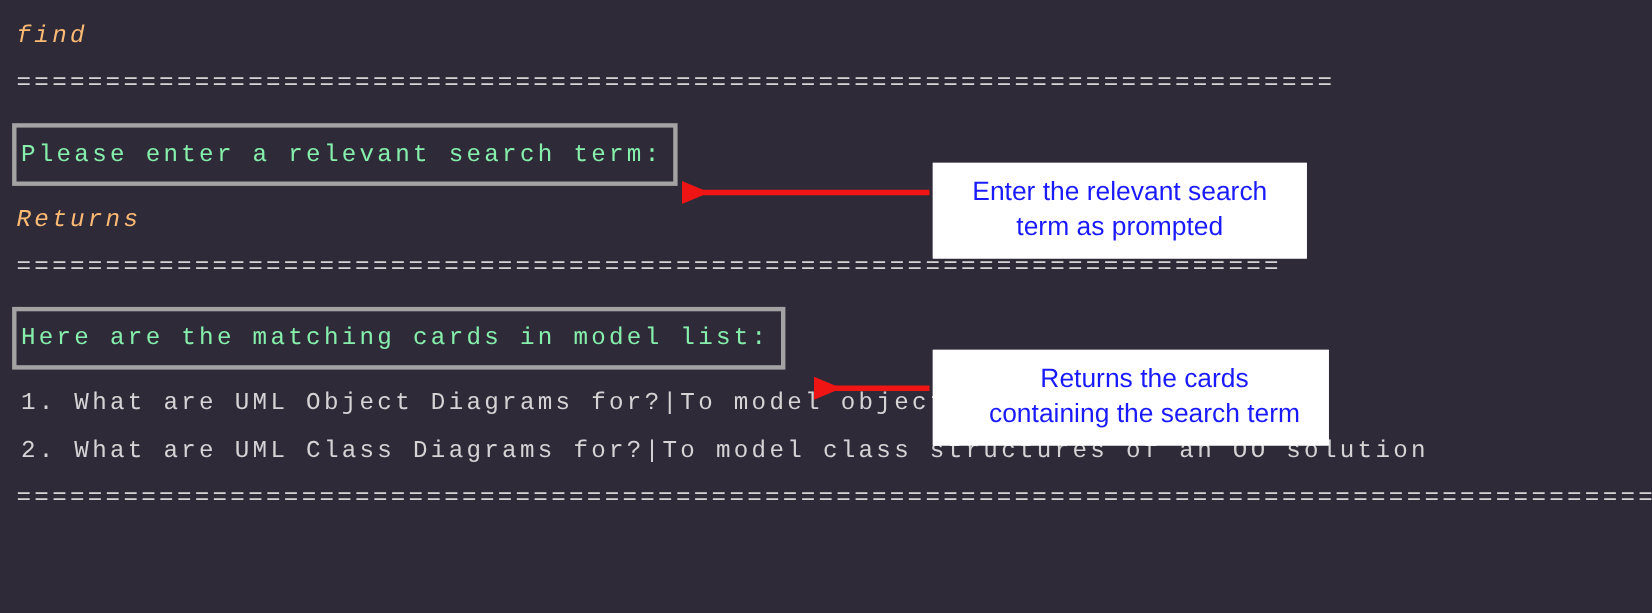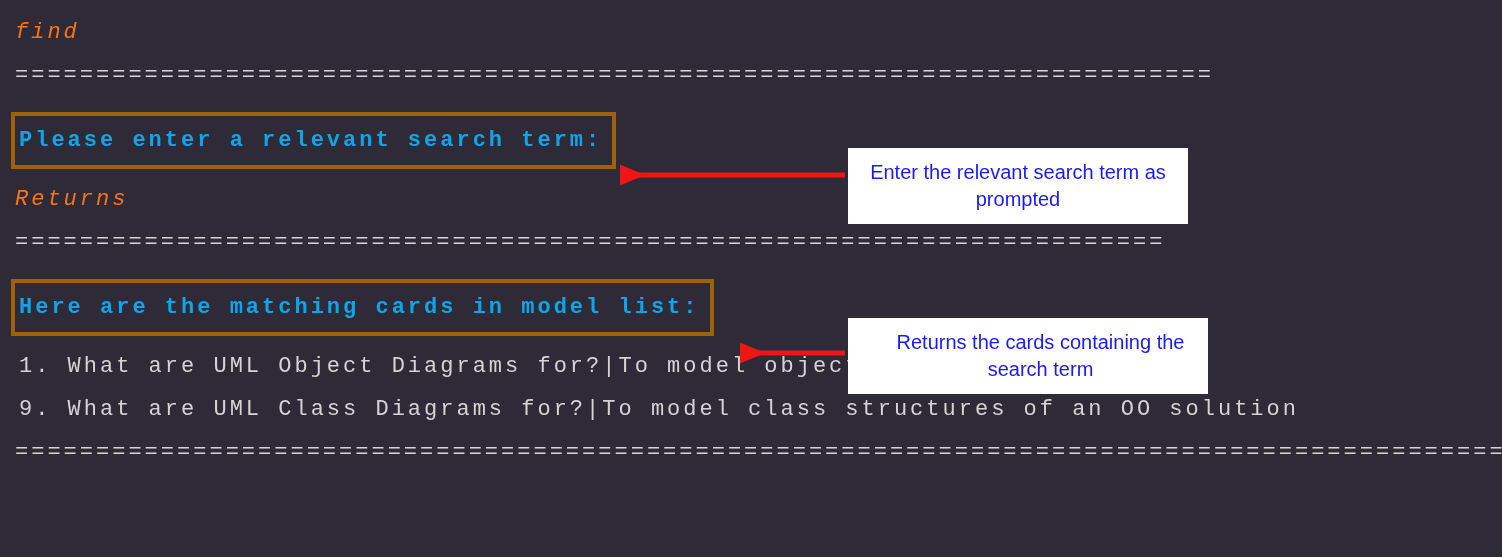--- a/index.html
+++ b/index.html
@@ -17,49 +17,48 @@
       height: 557px;
       position: relative;
       overflow: hidden;
       letter-spacing: 3px;
     }
     .line {
       margin-bottom: 18px;
       white-space: nowrap;
     }
     .italic-input {
-      color: #f97316;
+      color: #fdba74;
       font-style: italic;
     }
     .divider {
       color: #d4d4d4;
       letter-spacing: 3px;
     }
     .boxed {
       display: inline-block;
-      border: 4px solid #a16207;
+      border: 4px solid #a3a3a3;
       padding: 12px 10px 12px 4px;
-      color: #0ea5e9;
+      color: #86efac;
       position: relative;
-      font-weight: bold;
     }
     .boxed-offset {
       margin-left: -4px;
     }
     .result-item {
       color: #d4d4d4;
       margin-bottom: 18px;
       padding-left: 4px;
     }
     .callout {
       position: absolute;
       background: #ffffff;
       color: #1a1aff;
       font-family: Arial, sans-serif;
-      font-size: 20px;
+      font-size: 24px;
       letter-spacing: normal;
       text-align: center;
       padding: 10px 18px;
       line-height: 1.35;
       border: 1px solid #ffffff;
     }
     .callout1 {
       top: 148px;
       left: 848px;
       width: 340px;
@@ -99,21 +98,21 @@
 
 <div class="spacer-sm"></div>
 
 <div class="line boxed-offset">
   <span class="boxed">
     <span>Here are the matching cards in model list:</span>
   </span>
 </div>
 
 <div class="result-item">1. What are UML Object Diagrams for?|To model object structures</div>
-<div class="result-item">9. What are UML Class Diagrams for?|To model class structures of an OO solution</div>
+<div class="result-item">2. What are UML Class Diagrams for?|To model class structures of an OO solution</div>
 
 <div class="line divider">=================================================================================================</div>
 
 <div class="callout callout1">Enter the relevant search term as prompted</div>
 <svg class="arrow" style="top:160px; left:620px;" width="230" height="30">
   <defs>
     <marker id="ah1" markerWidth="12" markerHeight="10" refX="2" refY="5" orient="auto">
       <polygon points="12 0, 0 5, 12 10" fill="#ef1515"></polygon>
     </marker>
   </defs>

